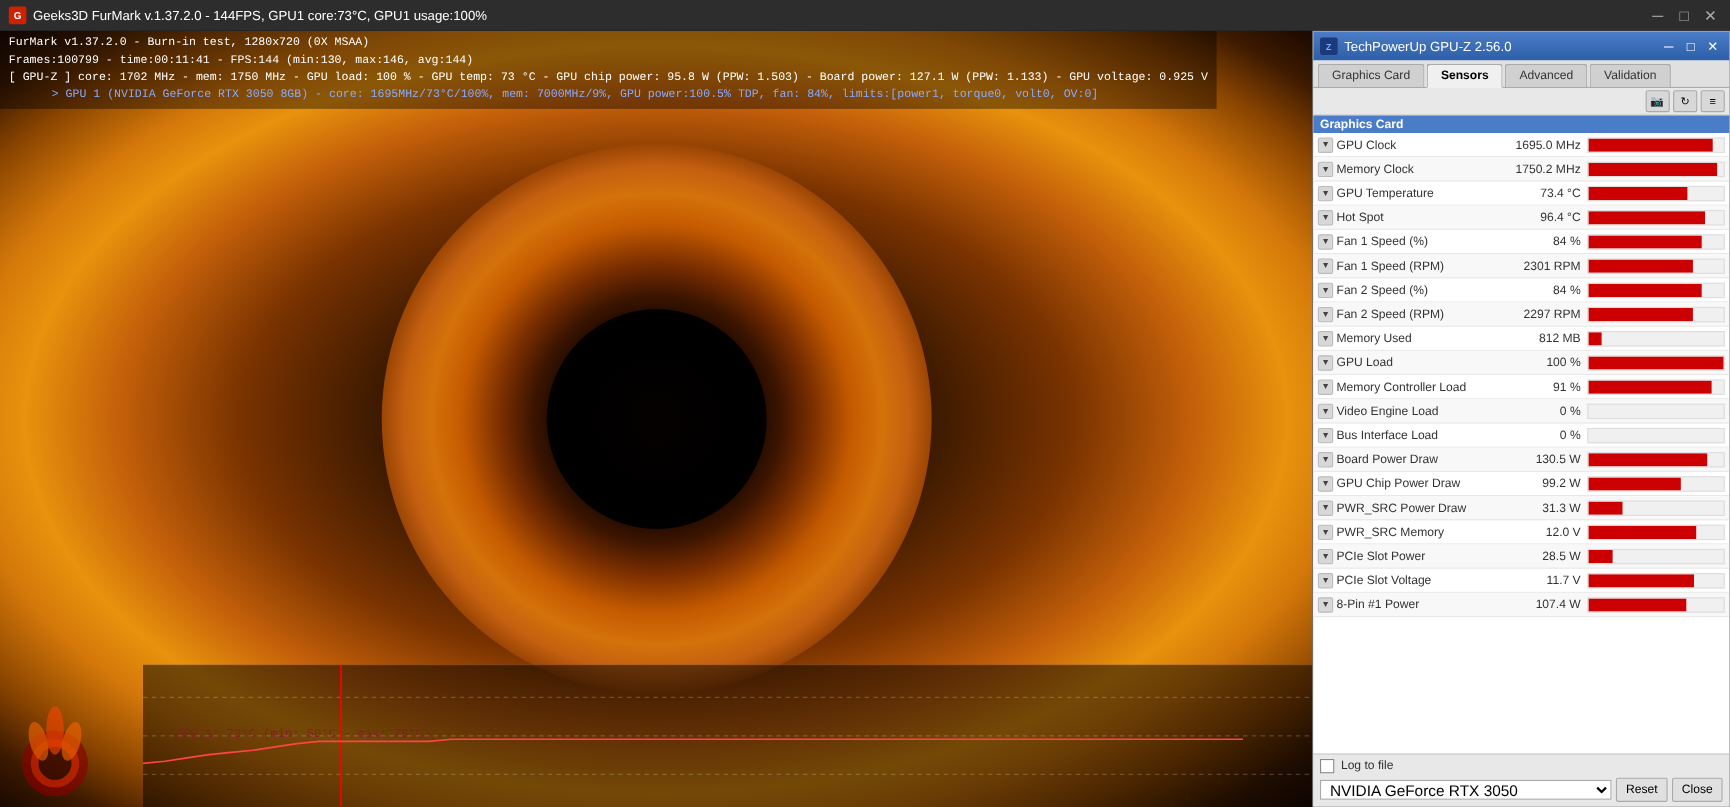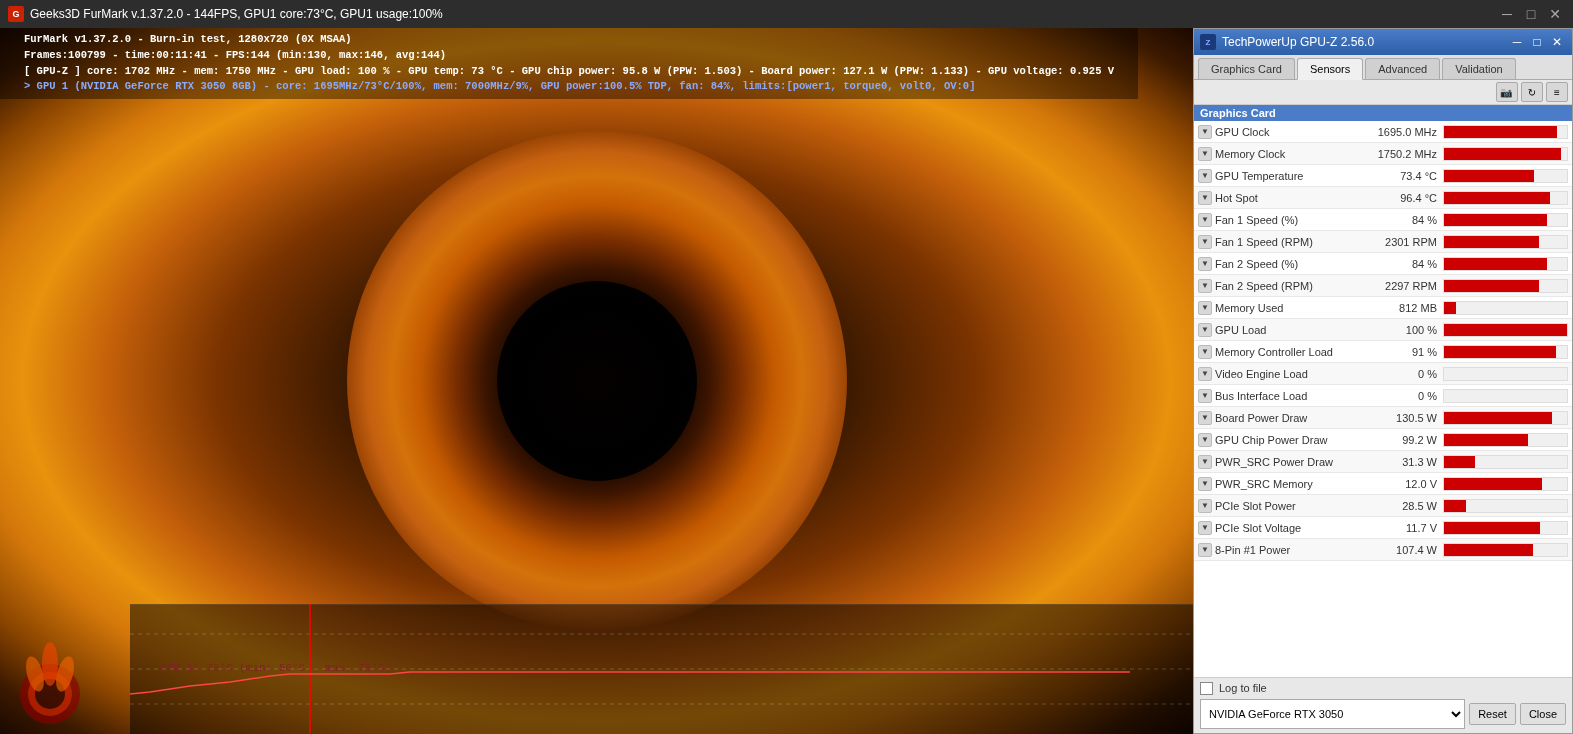--- a/index.html
+++ b/index.html
@@ -68,33 +68,32 @@
       flex: 1;
       position: relative;
       overflow: hidden;
       background: #000;
     }
 
     .furmark-overlay-text {
       position: absolute;
       top: 0;
       left: 0;
-      padding: 4px 24px;
+      padding: 4px 8px;
       color: #ffff00;
       font-family: 'Courier New', monospace;
       font-size: 10.5px;
       line-height: 1.5;
       background: rgba(0,0,0,0.4);
       z-index: 10;
-      font-weight: bold;
     }
     .furmark-overlay-text .line-white { color: #ffffff; }
     .furmark-overlay-text .line-yellow { color: #ffff00; }
     .furmark-overlay-text .line-green { color: #00ff00; }
-    .furmark-overlay-text .line-blue { color: #88aaff; }
+    .furmark-overlay-text .line-blue { color: #88aaff; margin-left: 39px; }
 
     
     .gpu-temp-overlay {
       position: absolute;
       bottom: 60px;
       left: 160px;
       color: #ff4444;
       font-family: 'Courier New', monospace;
       font-size: 11px;
       z-index: 10;
@@ -224,20 +223,21 @@
       cursor: pointer;
       font-size: 11px;
       border-radius: 3px 3px 0 0;
       color: #333;
     }
     .gpuz-tab.active {
       background: #f0f0f0;
       border-bottom: 1px solid #f0f0f0;
       color: #000;
       margin-bottom: -1px;
+      font-weight: bold;
     }
 
     
     .gpuz-toolbar {
       display: flex;
       justify-content: flex-end;
       padding: 2px 4px;
       background: #e8e8e8;
       border-bottom: 1px solid #ccc;
       gap: 3px;
@@ -349,22 +349,22 @@
       font-size: 11px;
       color: #333;
     }
     .gpuz-gpu-select {
       display: flex;
       gap: 4px;
       align-items: center;
     }
     .gpuz-select {
       flex: 1;
-      height: 30px;
-      font-size: 11px;
+      height: 18px;
+      font-size: 14px;
       border: 1px solid #aaa;
       background: #fff;
       padding: 0 4px;
     }
     .gpuz-action-btn {
       height: 22px;
       padding: 0 8px;
       font-size: 11px;
       background: #e0e0e0;
       border: 1px solid #aaa;

